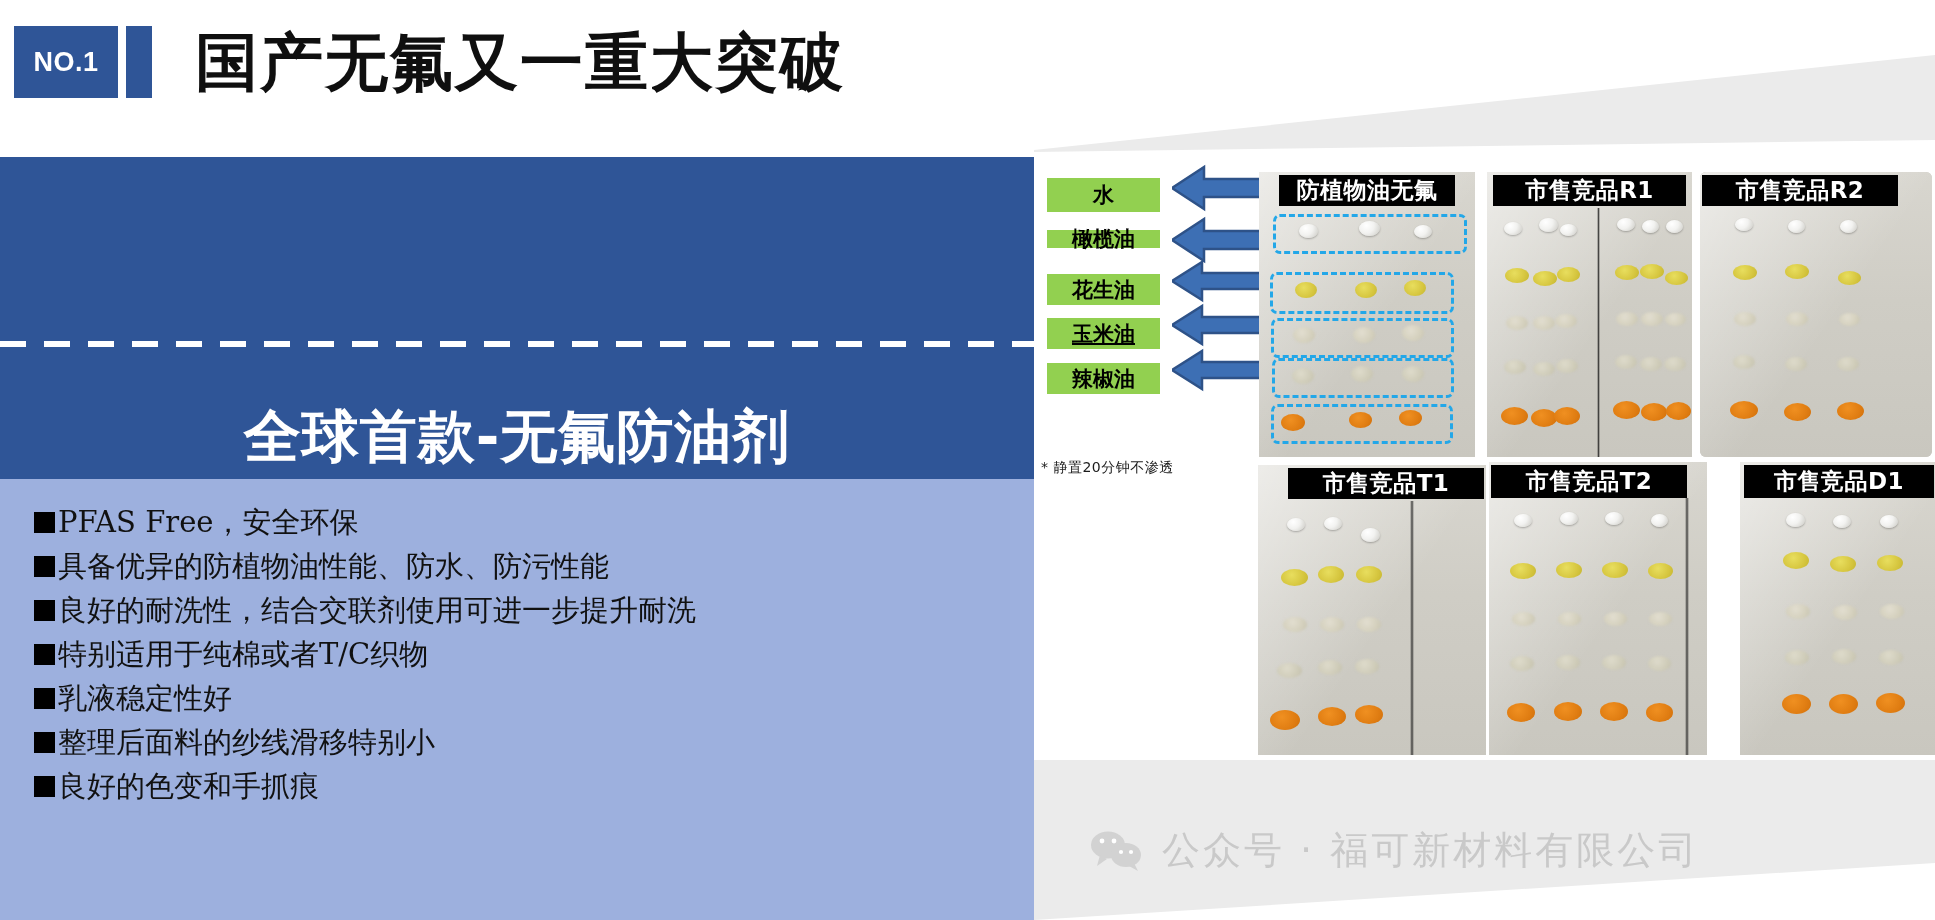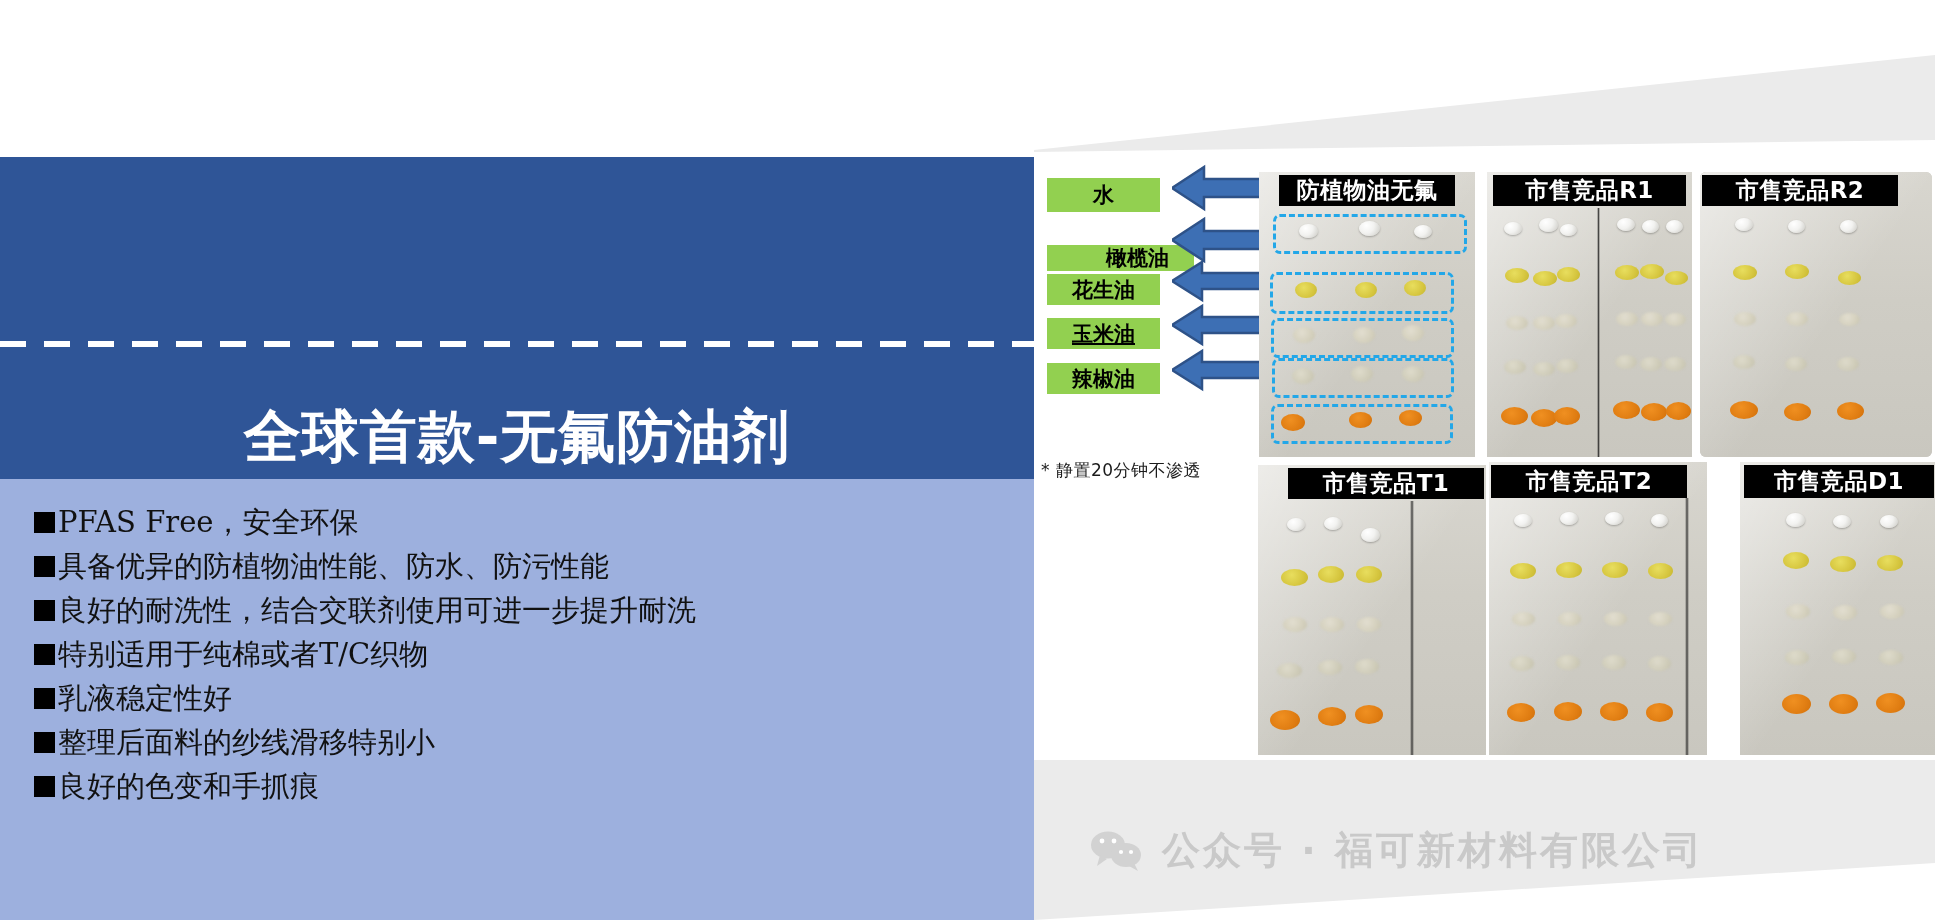--- a/index.html
+++ b/index.html
@@ -93,31 +93,31 @@
 
   
   .reagent-col{position:absolute;left:1047px;top:170px;width:120px;}
   .reagent{
     width:113px;background:#92d050;color:#000;
     font-size:21px;font-weight:bold;text-align:center;
     font-family:"DejaVu Sans","Liberation Sans",sans-serif;
     display:flex;align-items:center;justify-content:center;
   }
   .r0{position:absolute;left:0;top:8px;height:34px;}
-  .r1{position:absolute;left:0;top:75px;height:26px;padding-left:34px;}
+  .r1{position:absolute;left:0;top:60px;height:18px;}
   .r2{position:absolute;left:0;top:104px;height:31px;}
   .r3{position:absolute;left:0;top:148px;height:31px;text-decoration:underline;}
   .r4{position:absolute;left:0;top:193px;height:31px;}
 
   .arrow{position:absolute;width:110px;height:48px;}
   .arrow svg{display:block;}
 
   .footnote{
     position:absolute;left:1041px;top:459px;
-    font-size:17px;color:#1b1b1b;letter-spacing:0.5px;
+    font-size:14px;color:#1b1b1b;letter-spacing:0.5px;
     font-family:"DejaVu Sans","Liberation Sans",sans-serif;white-space:nowrap;
   }
 
   
   .panel{position:absolute;overflow:hidden;background:#cdcbc4;}
   .panel .paper{
     position:absolute;inset:0;
     background:
       linear-gradient(125deg, rgba(255,255,255,.55) 0%, rgba(255,255,255,0) 55%),
       linear-gradient(#d8d6cf,#cfcdc5 45%,#c9c7bf 100%);
@@ -135,40 +135,47 @@
     box-shadow:0 1px 2px rgba(0,0,0,.28);
   }
   .dot.olive{background:radial-gradient(circle at 40% 35%, #e8de5e 0%, #d6c63f 60%, #c3b431 100%);filter:blur(.6px);}
   .dot.peanut{background:radial-gradient(circle at 40% 35%, #e2ded0 0%, #d4d0bd 60%, #c6c2ae 100%);filter:blur(1.1px);}
   .dot.corn{background:radial-gradient(circle at 40% 35%, #dedbcb 0%, #cfccb9 60%, #c2bfab 100%);filter:blur(1.1px);}
   .dot.chili{background:radial-gradient(circle at 40% 35%, #f09021 0%, #e07d12 60%, #cf6f0b 100%);filter:blur(.7px);}
   .hl-box{position:absolute;border:3px dashed #23a7e8;border-radius:7px;z-index:3;}
   .seam{position:absolute;background:linear-gradient(to right,rgba(0,0,0,0),rgba(20,20,20,.75),rgba(0,0,0,0));}
 
   
-  .footer{position:absolute;left:1090px;top:825px;display:flex;align-items:center;gap:18px;font-weight:bold;}
+  .footer{position:absolute;left:1090px;top:825px;display:flex;align-items:center;gap:18px;}
   .wechat-icon{width:54px;height:42px;position:relative;}
   .footer-text{
     font-size:38px;color:#c9c9c9;letter-spacing:3px;
     font-family:"DejaVu Sans","Liberation Sans",sans-serif;white-space:nowrap;
   }
 </style>
 </head>
 <body>
 
 <div class="slide">
 
   <div class="right-bg"></div>
   <div class="wedge-top"></div>
   <div class="wedge-body"></div>
   <div class="wedge-bottom"></div>
   <div class="wedge-white-foot"></div>
 
   <div class="left-col">
 
+    <div class="header-strip">
+      <div class="no1-badge">
+        <span>NO.1</span>
+      </div>
+      <div class="no1-bar"></div>
+      <div class="header-title">国产无氟又一重大突破</div>
+    </div>
     <div class="header-rule"></div>
 
     <div class="blue-band">
       <div class="dash-line-top"></div>
       <div class="prod-cn">全球首款-无氟防油剂</div>
       <div class="prod-en">ECO-BARRIER X-8801</div>
       <div class="dash-line-bottom"></div>
     </div>
 
     <div class="bullet-area">

